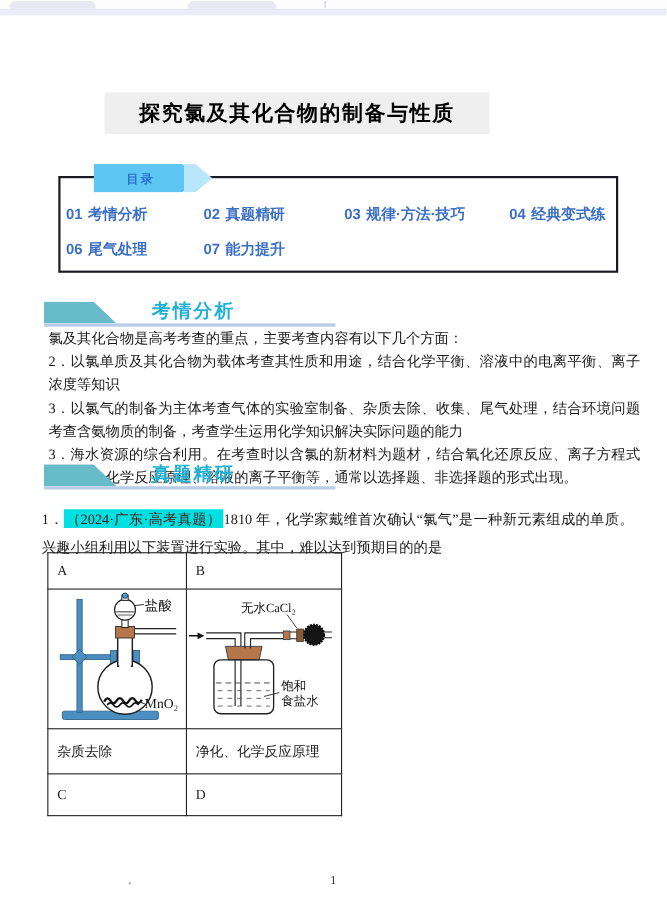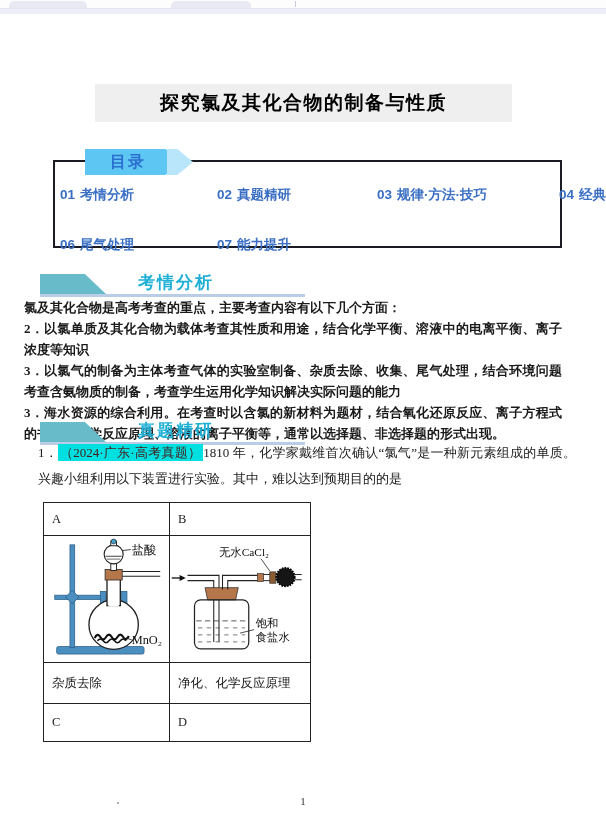--- a/index.html
+++ b/index.html
@@ -10,21 +10,21 @@
   
   .tab-strip{position:absolute;top:0;left:0;width:606px;height:8px;background:#fdfdfe;border-bottom:1px solid #e3e4ef;}
   .tab-pill{position:absolute;top:1px;height:7px;background:#e9e9f4;border-radius:5px 5px 0 0;}
   .tab-pill.p1{left:9px;width:78px;}
   .tab-pill.p2{left:171px;width:80px;}
   .tab-divider{position:absolute;top:1px;left:295px;width:1px;height:6px;background:#c9cad6;}
   .strip-band{position:absolute;top:9px;left:0;width:606px;height:5px;background:#ecedf7;}
 
   
   .title-box{
-    position:absolute;top:84px;left:95px;width:417px;height:38px;background:#efefef;
+    position:absolute;top:84px;left:95px;width:350px;height:38px;background:#efefef;
     display:flex;align-items:center;justify-content:center;text-align:right;
   }
   .title-box h1{
     margin:0;font-family:"Liberation Sans","DejaVu Sans",sans-serif;
     font-size:19px;font-weight:900;color:#000;letter-spacing:1.5px;
   }
 
   
   .toc-box{
     position:absolute;top:160px;left:53px;width:505px;height:84px;
@@ -34,28 +34,28 @@
     position:absolute;top:-13px;left:30px;width:98px;height:26px;
     background:var(--toc-banner-fill);
     clip-path:polygon(0 0,82% 0,100% 50%,82% 100%,0 100%);
     display:flex;align-items:center;justify-content:center;
   }
   .toc-banner-fold{
     position:absolute;top:-13px;left:112px;width:26px;height:26px;
     background:#b9e6fb;clip-path:polygon(0 0,40% 0,100% 50%,40% 100%,0 100%);
   }
   .toc-banner-text{
-    font-family:"Liberation Sans","DejaVu Sans",sans-serif;font-size:16px;font-weight:800;
+    font-family:"Liberation Sans","DejaVu Sans",sans-serif;font-size:11px;font-weight:800;
     color:var(--toc-banner-text);letter-spacing:2px;margin-right:12px;
   }
   .toc-grid{
     position:absolute;top:24px;left:5px;right:2px;
     display:grid;grid-template-columns:125px 128px 150px auto;row-gap:14px;
     font-family:"Liberation Sans","DejaVu Sans",sans-serif;
-    font-size:13.5px;font-weight:800;color:var(--toc-item);gap:32px;
+    font-size:13.5px;font-weight:800;color:var(--toc-item);
   }
   .toc-item{white-space:nowrap;}
   .toc-item .num{margin-right:5px;}
 
   
   .section-header{
     position:absolute;left:40px;width:265px;height:24px;
     border-bottom:3px solid var(--section-underline);
     display:flex;align-items:flex-end;
   }
@@ -65,25 +65,25 @@
   }
   .hdr-text{
     font-family:"Liberation Sans","DejaVu Sans",sans-serif;
     font-size:17px;font-weight:900;color:var(--section-title);
     letter-spacing:2px;margin-left:32px;line-height:22px;
   }
   #hdr-exam{top:270px;}
   #hdr-real{top:418px;}
 
   
-  .body-text{position:absolute;top:297px;left:24px;width:538px;font-weight:bold;}
+  .body-text{position:absolute;top:297px;left:44px;width:538px;}
   .body-text p{margin:0;font-size:13px;line-height:21px;text-align:justify;}
 
   .question{
-    position:absolute;top:440px;left:38px;width:538px;
+    position:absolute;top:459px;left:38px;width:538px;
     margin:0;font-size:13px;line-height:26px;text-align:justify;
   }
   .question mark{
     background:var(--highlight-bg);color:var(--highlight-text);padding:1px 2px;
   }
 
   
   table.apparatus{
     position:absolute;top:502px;left:43px;border-collapse:collapse;
   }

